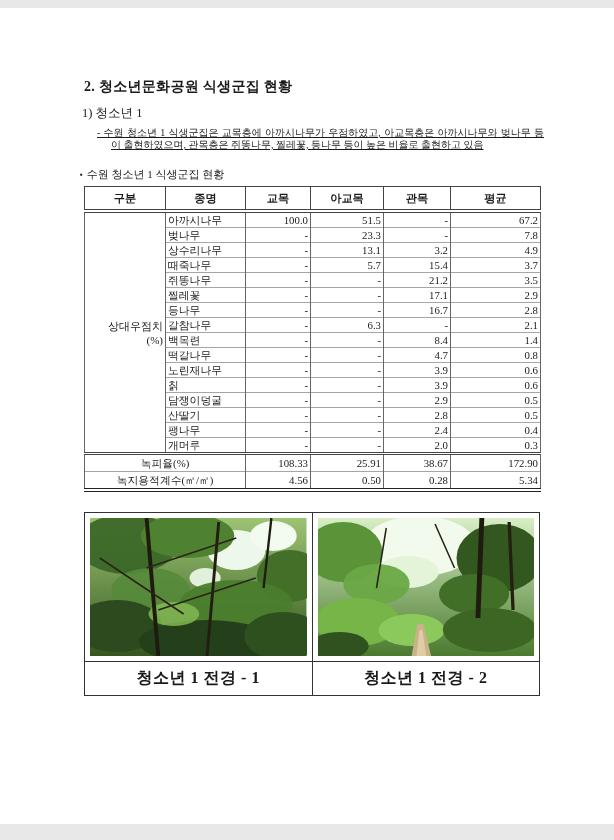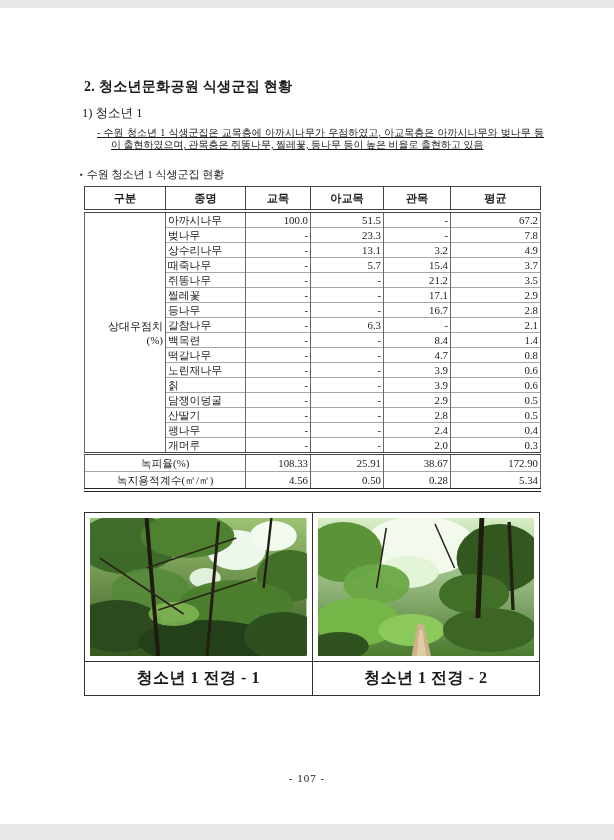--- a/index.html
+++ b/index.html
@@ -282,14 +282,13 @@
       </tr>
       <tr>
         <td class="caption-cell">청소년 1 전경 - 1</td>
         <td class="caption-cell">청소년 1 전경 - 2</td>
       </tr>
     </tbody>
       </table>
 
   </div>
 
-  <div class="page-number">- 107 -</div>
 </div>
 
 </body></html>

